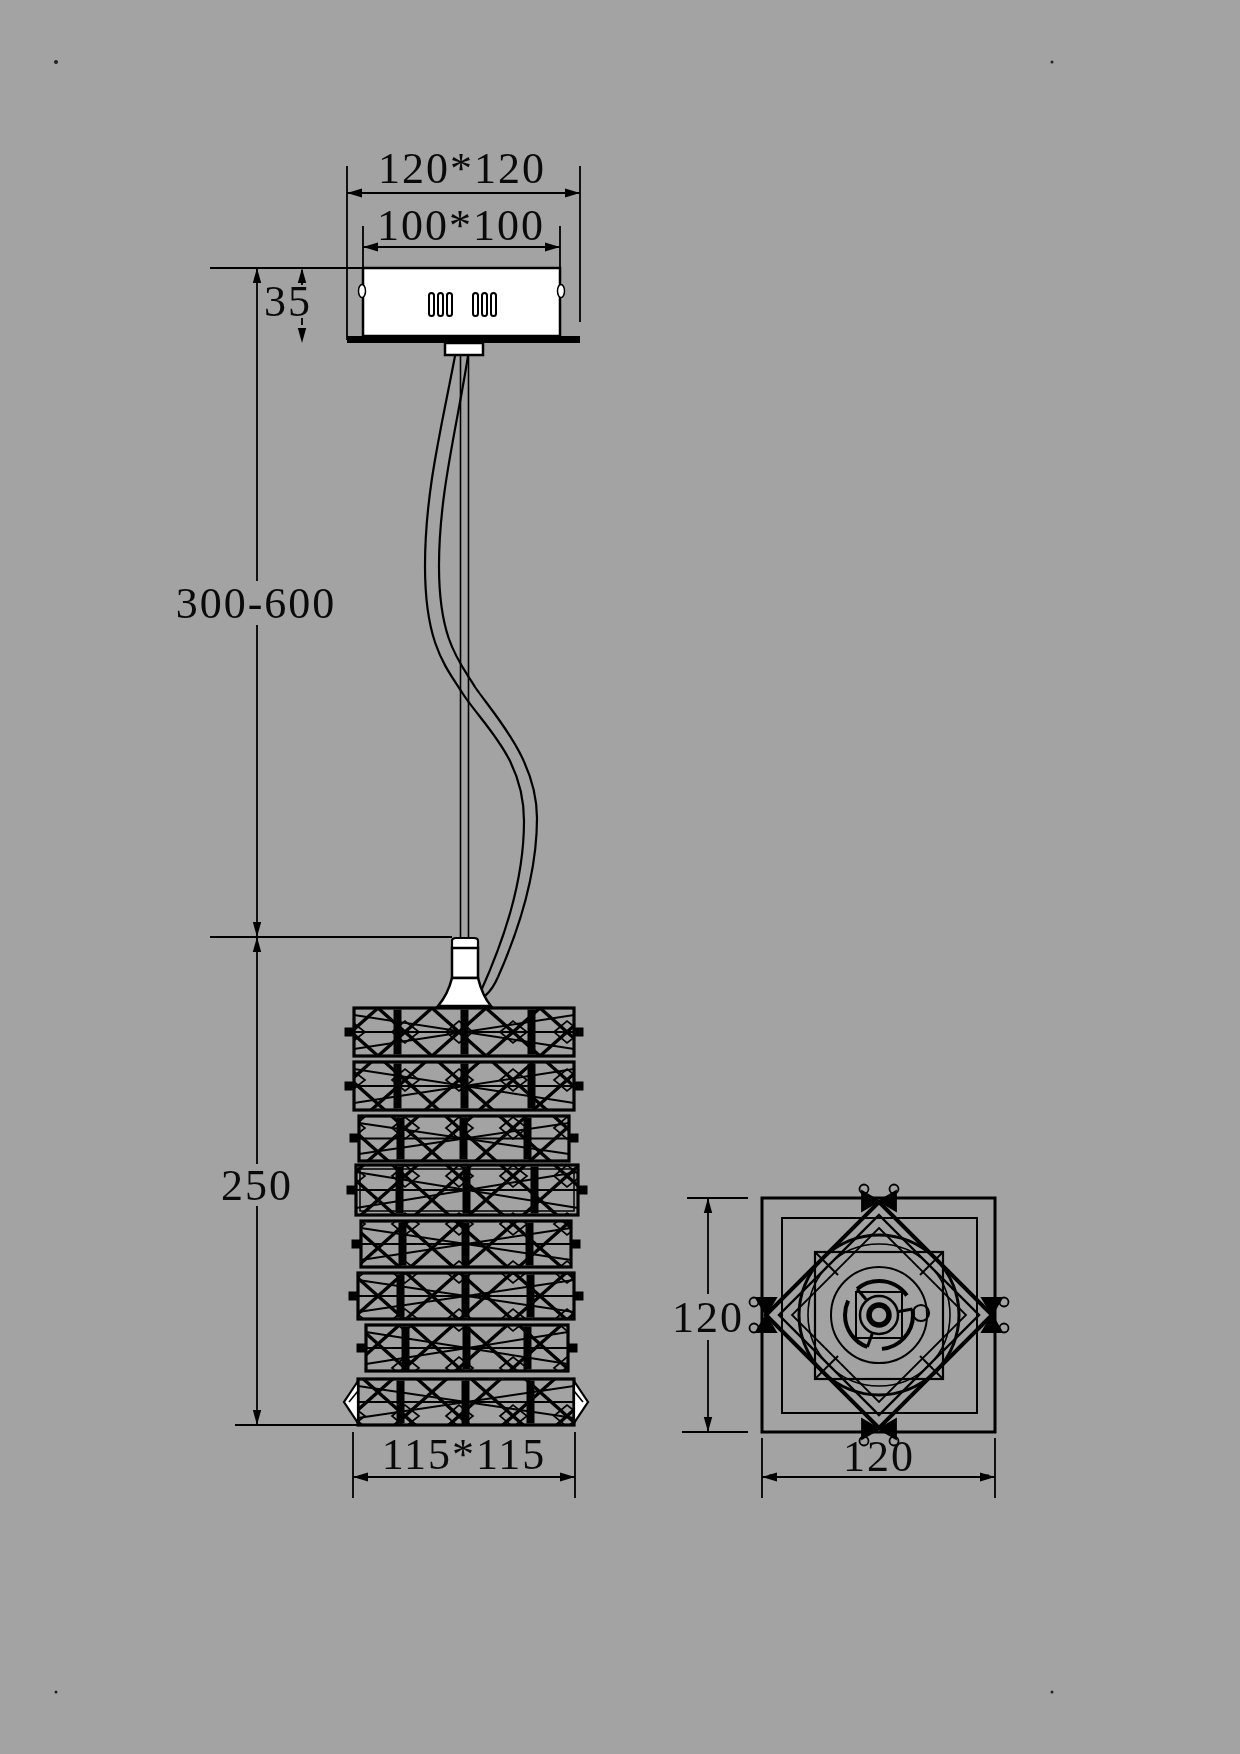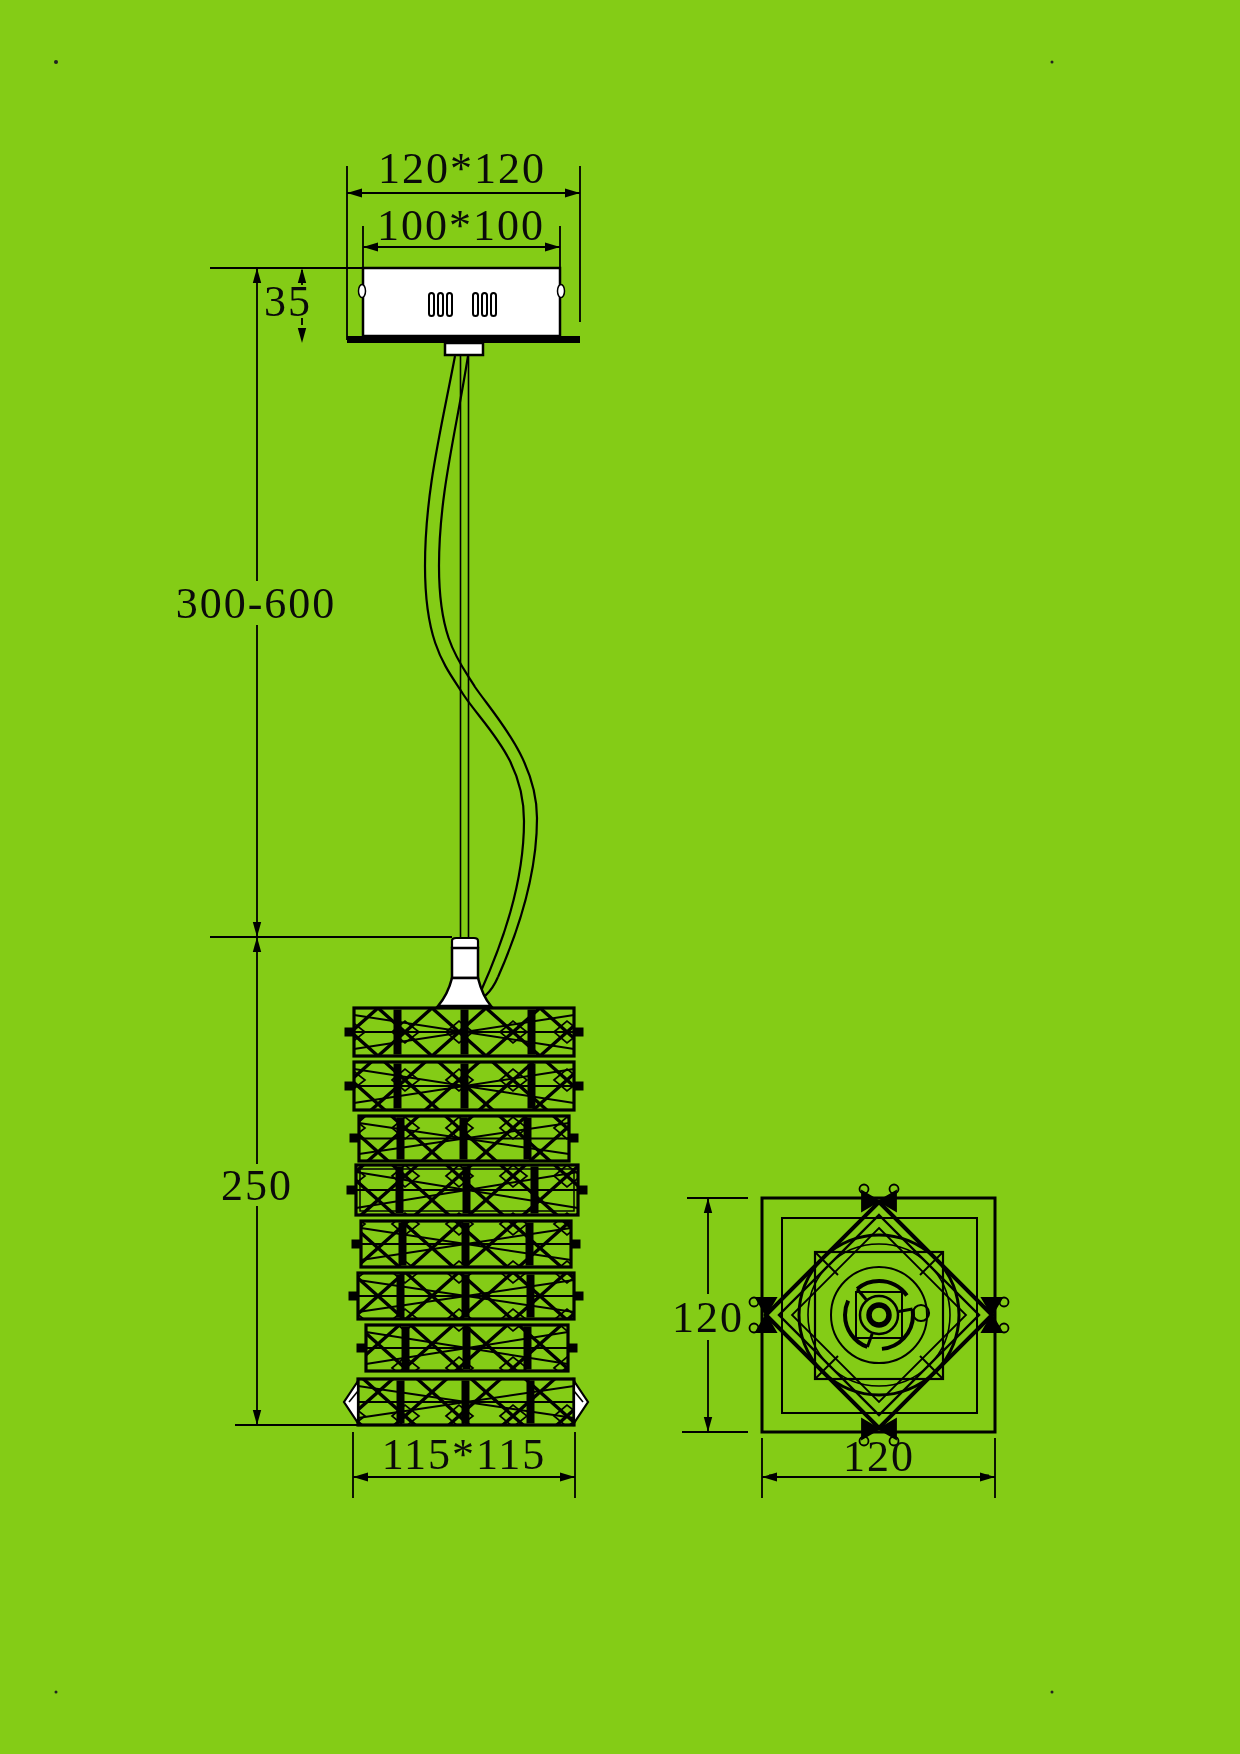--- a/index.html
+++ b/index.html
@@ -1,16 +1,16 @@
 <!DOCTYPE html>
 <html><head>
 <meta charset="utf-8">
 <style>
   html,body{margin:0;padding:0;background:#ffffff;}
-  .page{position:relative;width:1240px;height:1754px;background:#84cc16;overflow:hidden;
+  .page{position:relative;width:1240px;height:1754px;background:#a3a3a3;overflow:hidden;
         font-family:"Liberation Serif", serif;}
   svg{position:absolute;left:0;top:0;}
   svg text{font-family:"Liberation Serif", serif;font-size:44px;fill:#0a0a0a;letter-spacing:2px;}
 </style>
 </head>
 <body>
 
 <div class="page">
 <svg width="1240" height="1754" viewBox="0 0 1240 1754">
   <defs>

